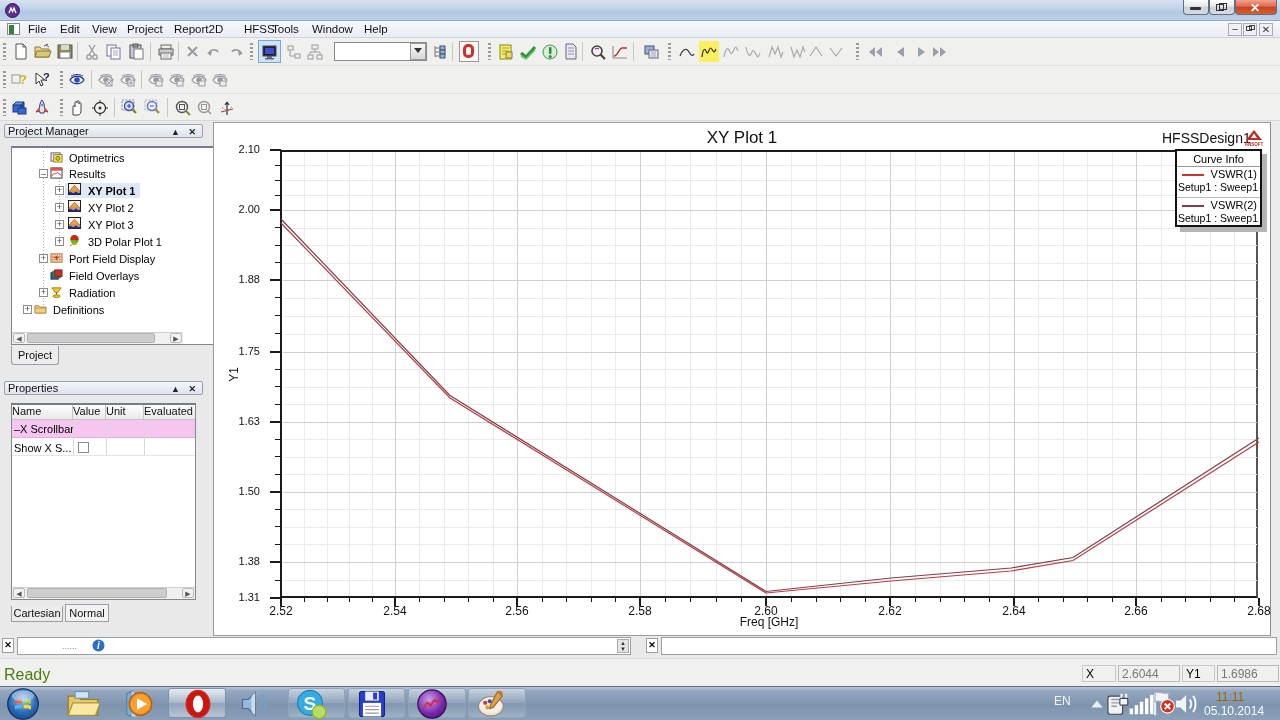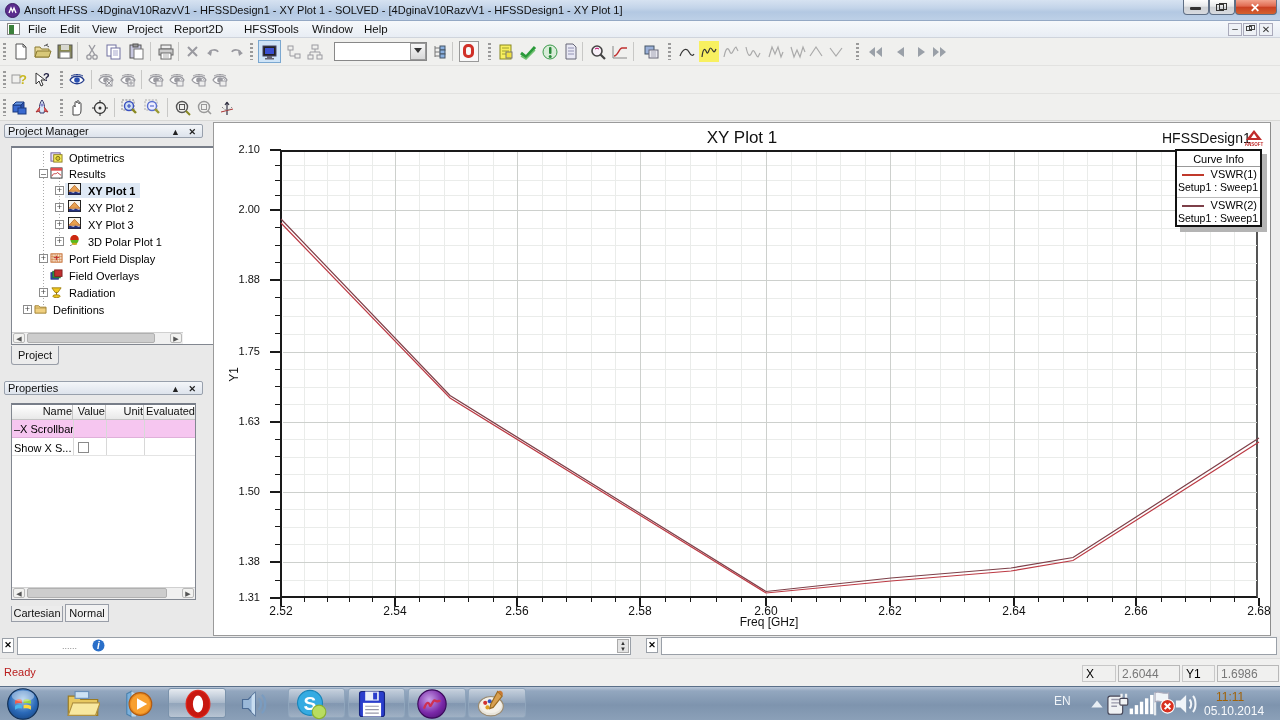--- a/index.html
+++ b/index.html
@@ -47,21 +47,21 @@
 .sbbtn { position:absolute; background:#f2f2f0; border:1px solid #b9b9b9; border-radius:2px; color:#555;
   text-align:center; }
 .sbthumb { position:absolute; background:#cdcdcd; border:1px solid #b0b0b0; border-radius:2px;}
 .tab { position:absolute; background:#ececec; border:1px solid #999ea8; border-top:none; font-size:11px;
   color:#111; text-align:center; }
 
 
 #proptbl { position:absolute; left:11px; top:25px; width:185px; height:197px; background:#fff;
   border:1px solid #828790; border-top:2px solid #777d88; }
 .pth { position:absolute; top:0px; height:15px; background:linear-gradient(#ffffff,#e8e8e8); border-right:1px solid #c4c4c4;
-  border-bottom:1px solid #c4c4c4; font-size:11px; color:#111; text-align:right; }
+  border-bottom:1px solid #c4c4c4; font-size:11px; color:#111; text-align:left; }
 .ptc { position:absolute; font-size:11px; color:#000; }
 
 
 #plotwin { left:213px; top:122px; width:1058px; height:514px; background:#fff;
   border:1px solid #9a9a9a; border-right:1px solid #8c8c8c; overflow:hidden; }
 #plotrect { position:absolute; left:66px; top:27px; width:978px; height:448px;
   border-top:2px solid #1a1a1a; border-left:2px solid #1a1a1a; border-bottom:2px solid #1a1a1a; border-right:2px solid #555; }
 .gm  { position:absolute; background:#cdd0cd; }
 .gmi { position:absolute; background:#eaecea; }
 .ylab { position:absolute; width:37px; text-align:right; font-size:11px; color:#111; }
@@ -85,21 +85,20 @@
   background:linear-gradient(#b9c6d8 0%, #93a7bf 12%, #7e94ae 55%, #8ba0b8 100%);
   border-top:1px solid #5a6f88; }
 .tkbtn { position:absolute; top:688px; width:56px; height:30px; border:1px solid #8fa5bc; border-radius:3px;
   background:linear-gradient(rgba(255,255,255,0.45), rgba(255,255,255,0.12) 50%, rgba(255,255,255,0.02) 51%, rgba(255,255,255,0.2)); }
 </style>
 </head>
 <body>
 <div id="app">
 
   <div id="titlebar" class="abs"></div>
-  <div class="abs" id="titletext">Ansoft HFSS - 4DginaV10RazvV1 - HFSSDesign1 - XY Plot 1 - SOLVED - [4DginaV10RazvV1 - HFSSDesign1 - XY Plot 1]</div>
   <svg class="abs" style="left:5px;top:3px" width="15" height="15" viewBox="0 0 15 15">
     <circle cx="7.5" cy="7.5" r="7" fill="#5b2d8e" stroke="#3a1b61"></circle>
     <path d="M4 10 L6 5 L7.5 8.5 L9 5 L11 10" stroke="#fff" stroke-width="1.3" fill="none"></path>
   </svg>
   <div class="abs winbtn" style="left:1183px;width:26px"></div>
   <div class="abs" style="left:1190px;top:7px;width:11px;height:3px;background:#333;border-radius:1px"></div>
   <div class="abs winbtn" style="left:1209px;width:26px"></div>
   <div class="abs" style="left:1216px;top:4px;width:8px;height:7px;border:1px solid #333;background:transparent"></div>
   <div class="abs" style="left:1219px;top:2.5px;width:8px;height:7px;border:1px solid #333;background:transparent"></div>
   <div class="abs winbtn" id="btnclose" style="left:1235px;width:42px"></div>
@@ -712,21 +711,21 @@
     <svg style="position:absolute;left:92px;top:3px" width="13" height="13">
         <circle cx="6.5" cy="6.5" r="6" fill="#2a6fc9"></circle>
         <text x="6.5" y="10" font-size="10" text-anchor="middle" fill="#fff" font-style="italic" font-weight="bold">i</text>
       </svg>
     <div style="position:absolute;left:617px;top:3px;width:12px;height:14px;background:#e4e4e4;border:1px solid #aaa;font-size:6px;text-align:center;line-height:6px;color:#333">▲<br>▼</div>
     <div class="sunken" style="left:646px;top:2px;width:12px;height:15px;text-align:center;font-size:9px;line-height:13px;font-weight:bold">✕</div>
     <div class="sunken" style="left:661px;top:1px;width:616px;height:18px"></div>
   </div>
 
   <div id="statusbar" class="abs">
-    <div style="position:absolute;left:4px;top:7px;font-size:11px;color:#b91c1c">Ready</div>
+    <div style="position:absolute;left:4px;top:7px;font-size:16px;color:#4d7c0f">Ready</div>
     <div class="stbox" style="left:1082px;width:34px;border-color:#c8c8c8">X</div>
     <div class="stbox" style="left:1118px;width:62px;color:#777">2.6044</div>
     <div class="stbox" style="left:1182px;width:33px;border-color:#c8c8c8">Y1</div>
     <div class="stbox" style="left:1217px;width:62px;color:#777">1.6986</div>
   </div>
 
   <div id="taskbar" class="abs"></div>
   <div id="taskicons">
       <svg class="abs" style="left:6px;top:687px" width="34" height="34" viewBox="0 0 30 30">
         <defs>

